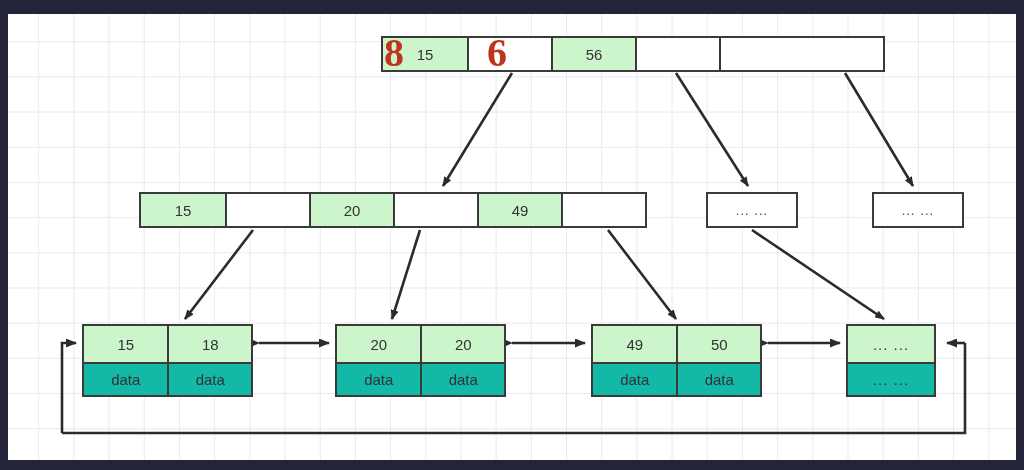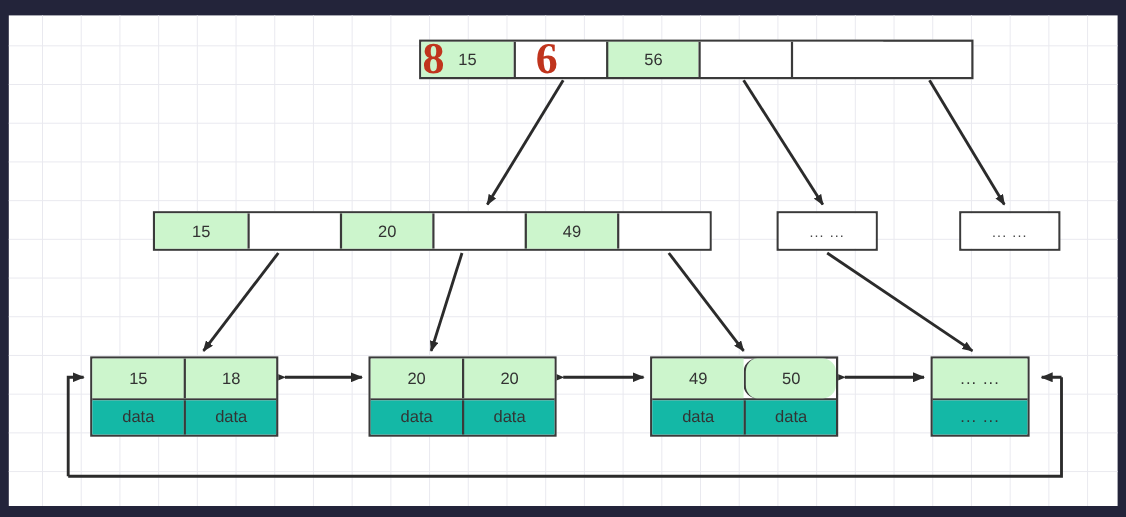--- a/index.html
+++ b/index.html
@@ -124,21 +124,21 @@
         <div class="lc" style="width: 85.5px;">20</div>
       </div>
       <div class="row datas">
         <div class="lc" style="width: 85.5px;">data</div>
         <div class="lc" style="width: 85.5px;">data</div>
       </div>
     </div>
     <div class="leaf" style="left: 591px; top: 324px; width: 171px;">
       <div class="row keys">
         <div class="lc" style="width: 85.5px;">49</div>
-        <div class="lc" style="width: 85.5px; border-radius: 12px;">50</div>
+        <div class="lc" style="width: 85.5px;">50</div>
       </div>
       <div class="row datas">
         <div class="lc" style="width: 85.5px;">data</div>
         <div class="lc" style="width: 85.5px;">data</div>
       </div>
     </div>
     <div class="leaf" style="left: 846px; top: 324px; width: 90px;">
       <div class="row keys">
         <div class="lc dots" style="width: 90px;">... ...</div>
       </div>

